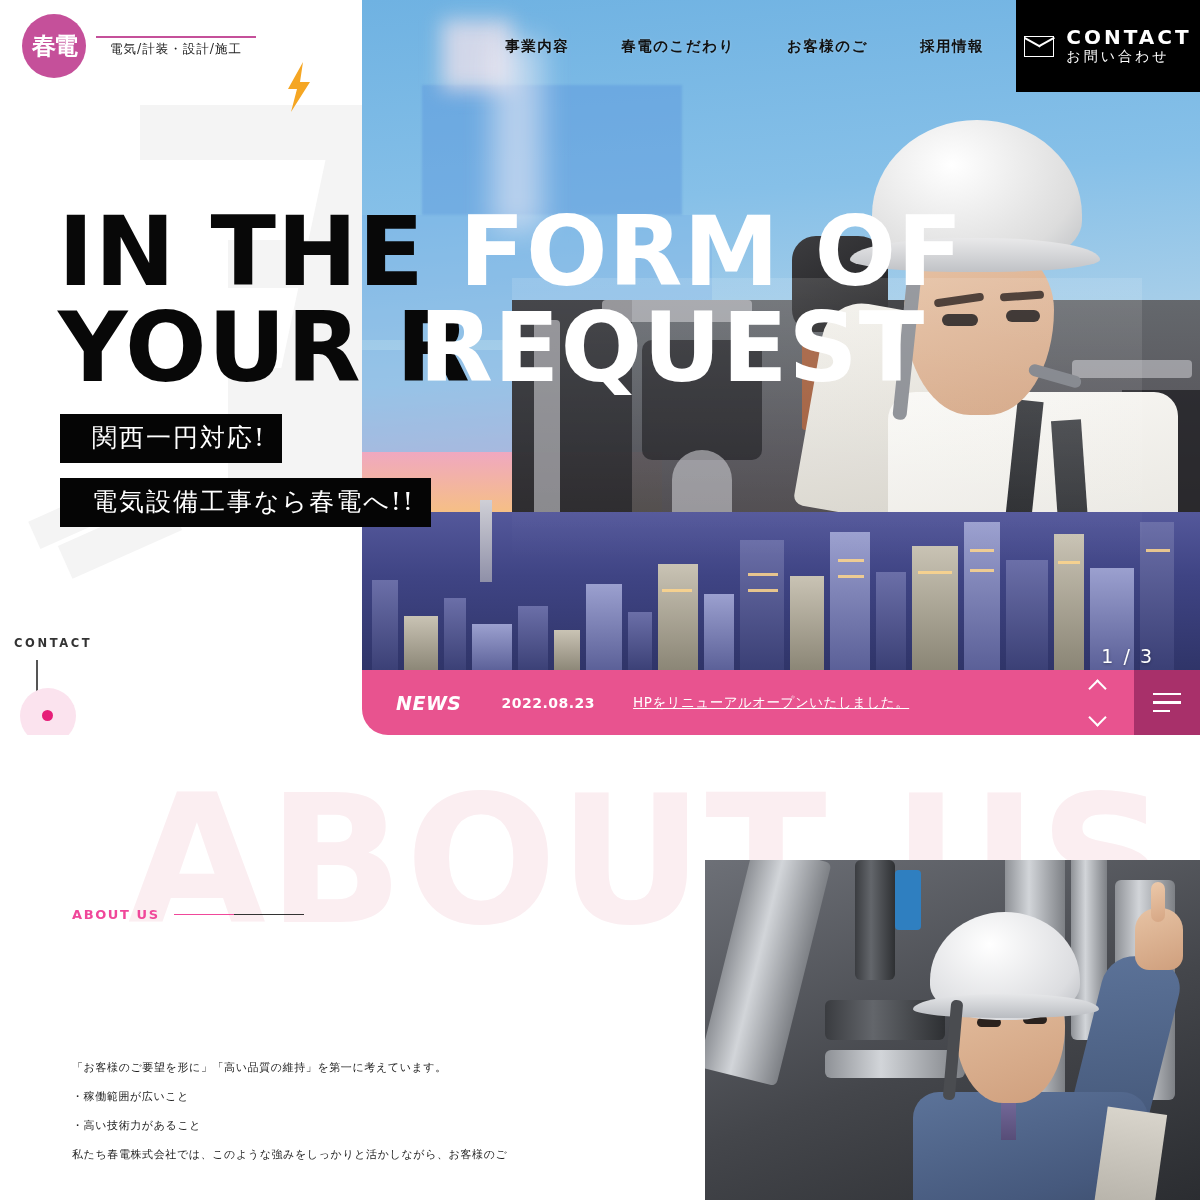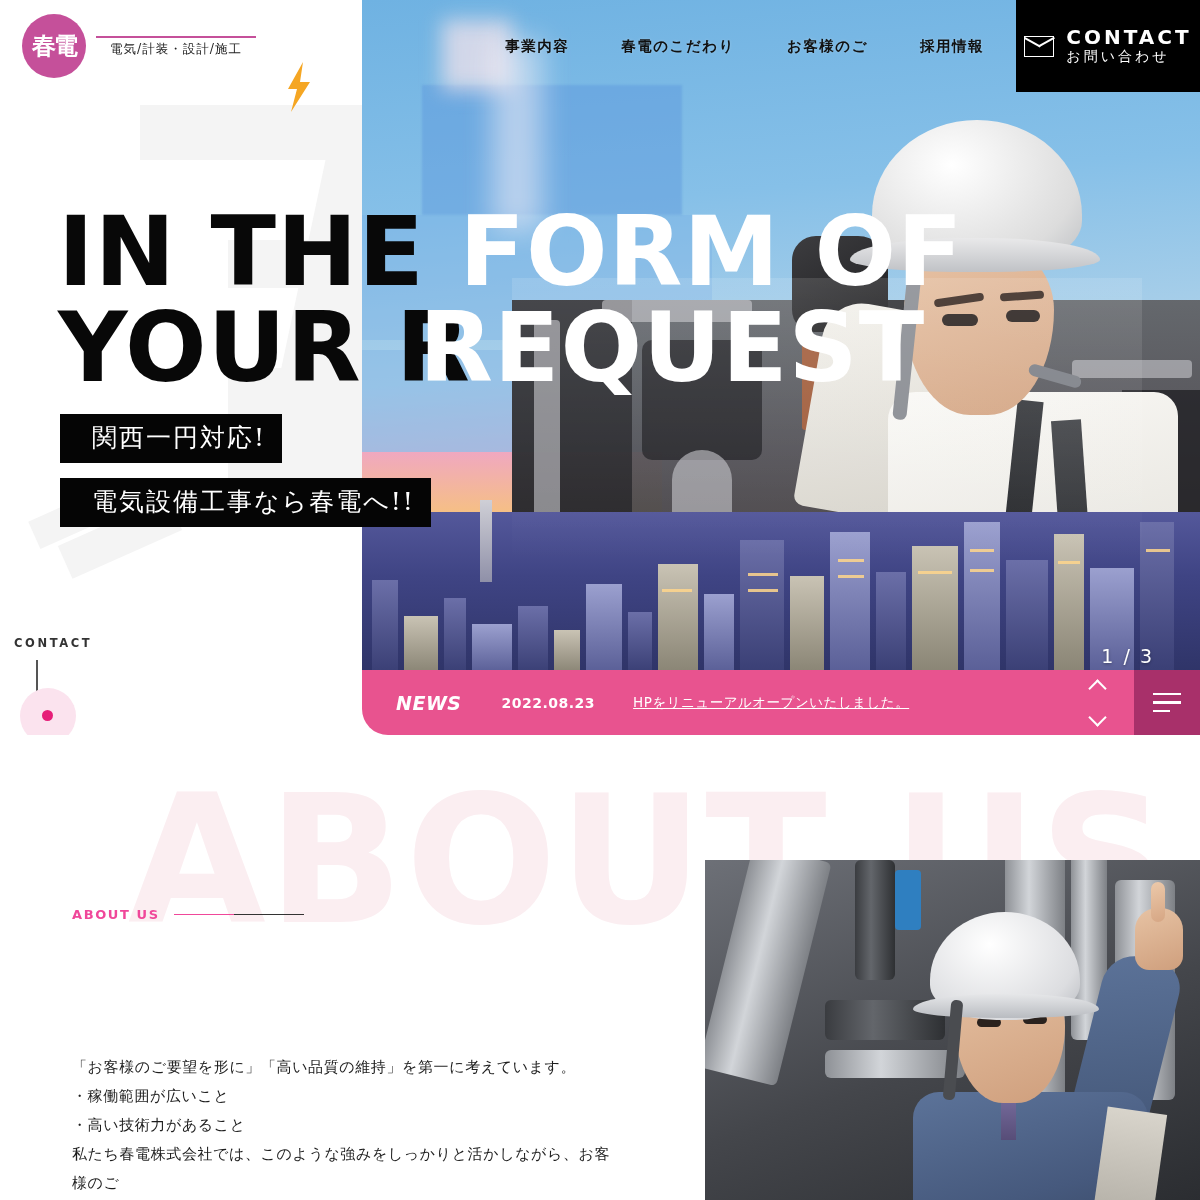--- a/index.html
+++ b/index.html
@@ -253,21 +253,21 @@
   .about-bar{
     position:absolute;left:72px;top:248px;width:880px;height:42px;background:#050505;
     display:flex;align-items:center;padding-left:20px;z-index:4;
   }
   .about-bar span{
     color:#fff;font-size:21px;letter-spacing:3px;
     font-family:"DejaVu Serif","Liberation Serif",serif;
   }
   .about-body{position:absolute;left:72px;top:318px;width:540px;z-index:5;}
   .about-body p{
-    font-size:15px;line-height:29px;color:#1d1d1d;letter-spacing:.6px;
+    font-size:11px;line-height:29px;color:#1d1d1d;letter-spacing:.6px;
     font-family:"DejaVu Sans",sans-serif;
   }
 
   
   .about-img-main{
     position:absolute;left:705px;top:125px;width:495px;height:340px;overflow:hidden;z-index:3;
     background:linear-gradient(160deg,#6d7077,#44464b 55%,#2b2d31 100%);
   }
   .pipe{position:absolute;background:linear-gradient(90deg,#8e9196,#d2d5d9 40%,#7d8085);border-radius:6px;}
   .pipe.dark{background:linear-gradient(90deg,#3a3c40,#63666b 40%,#2e3033);}

